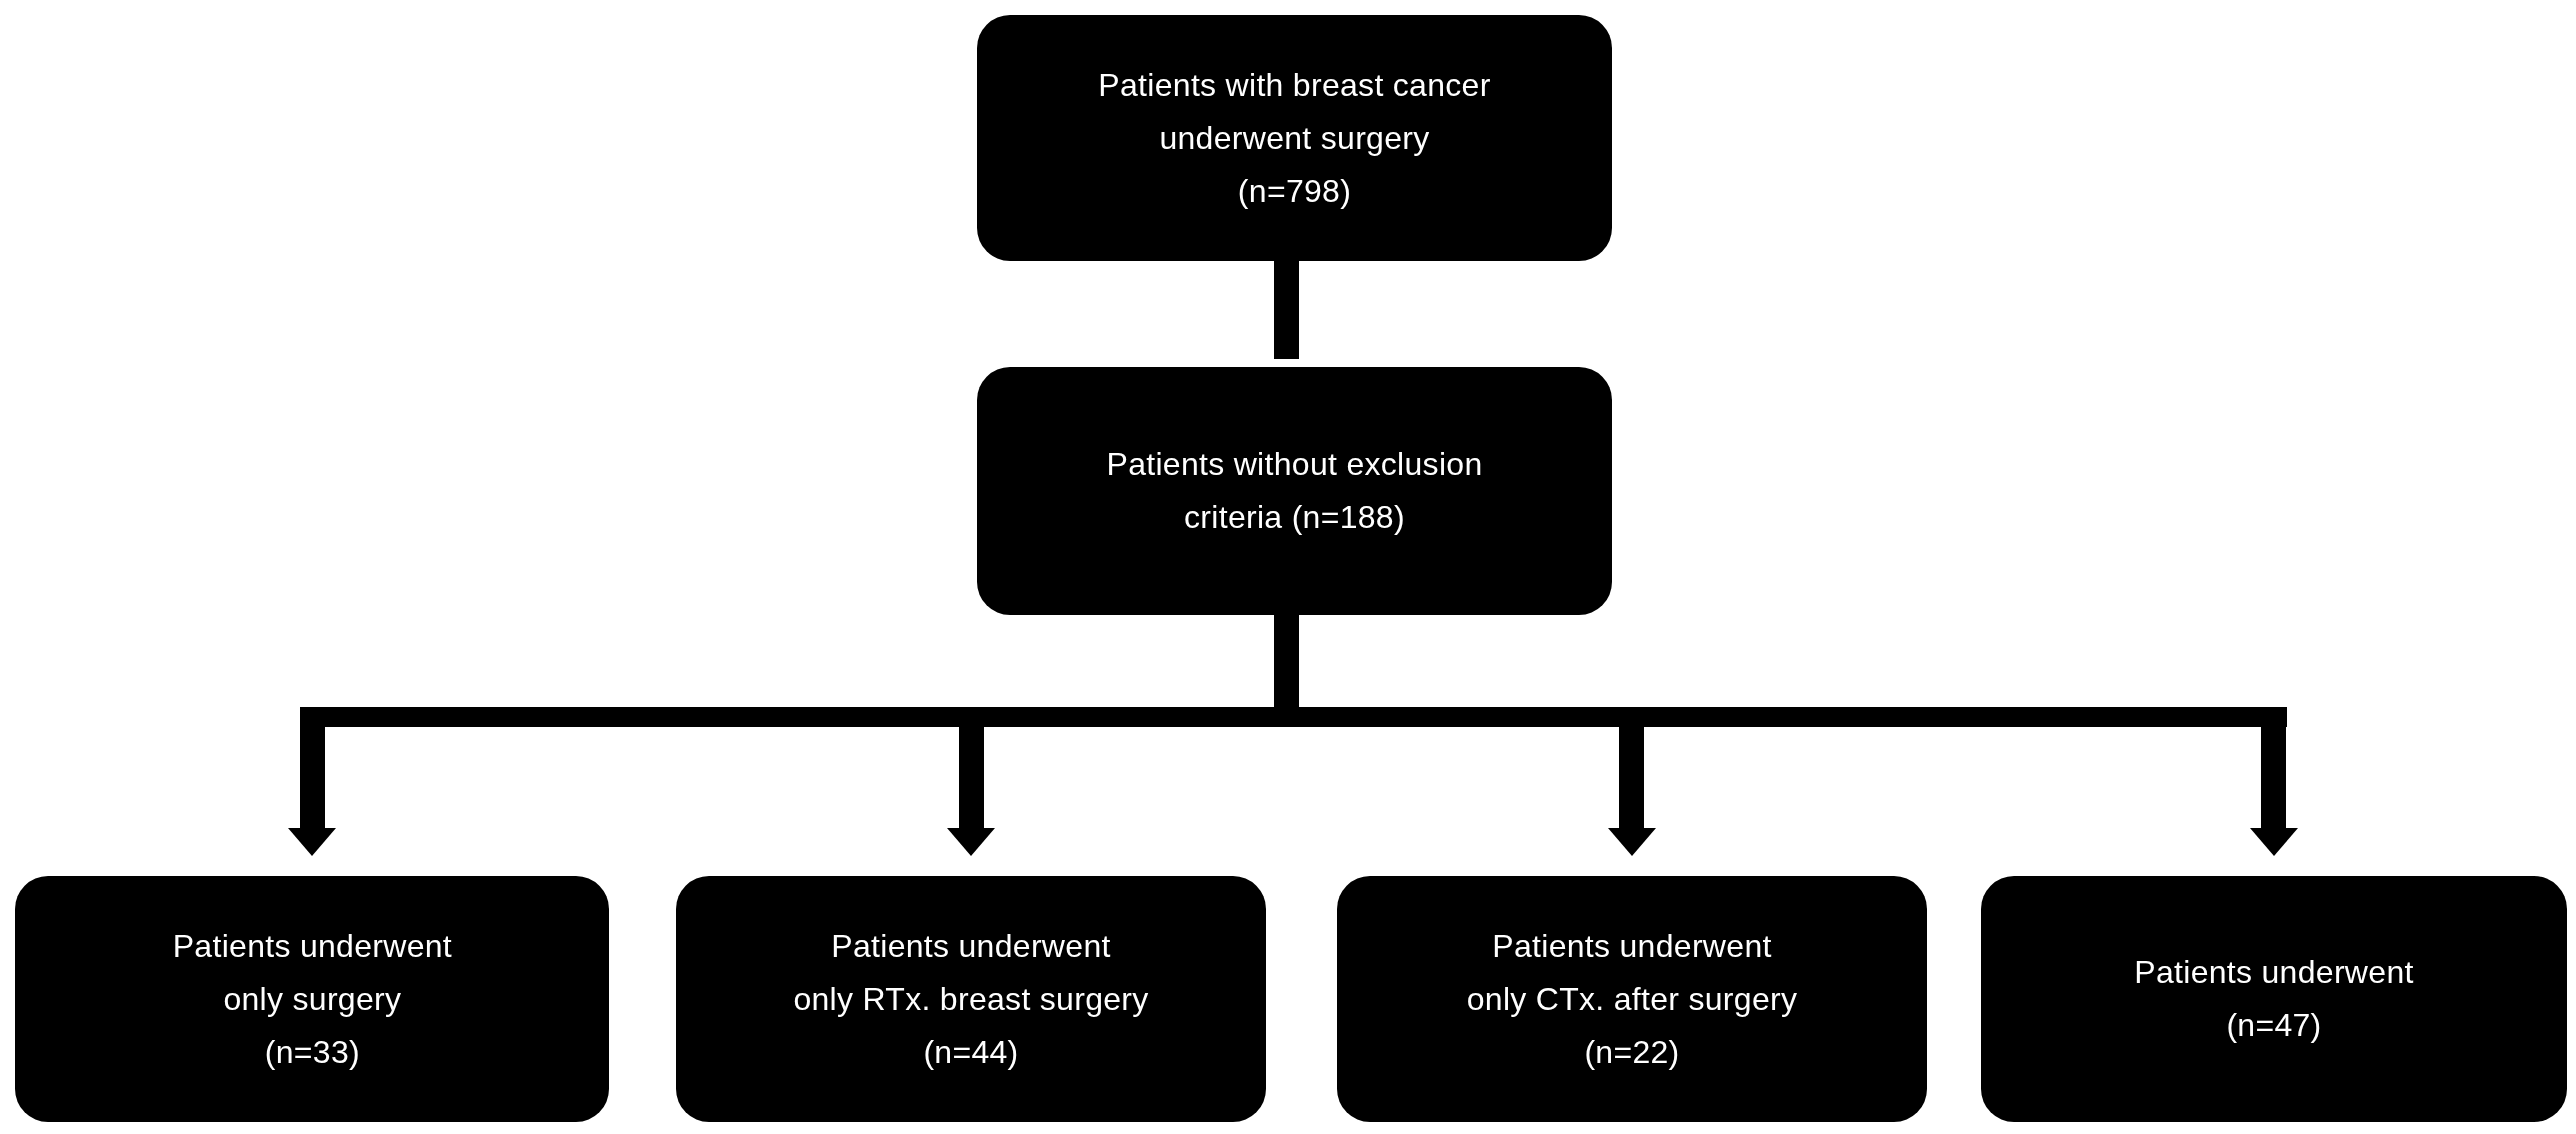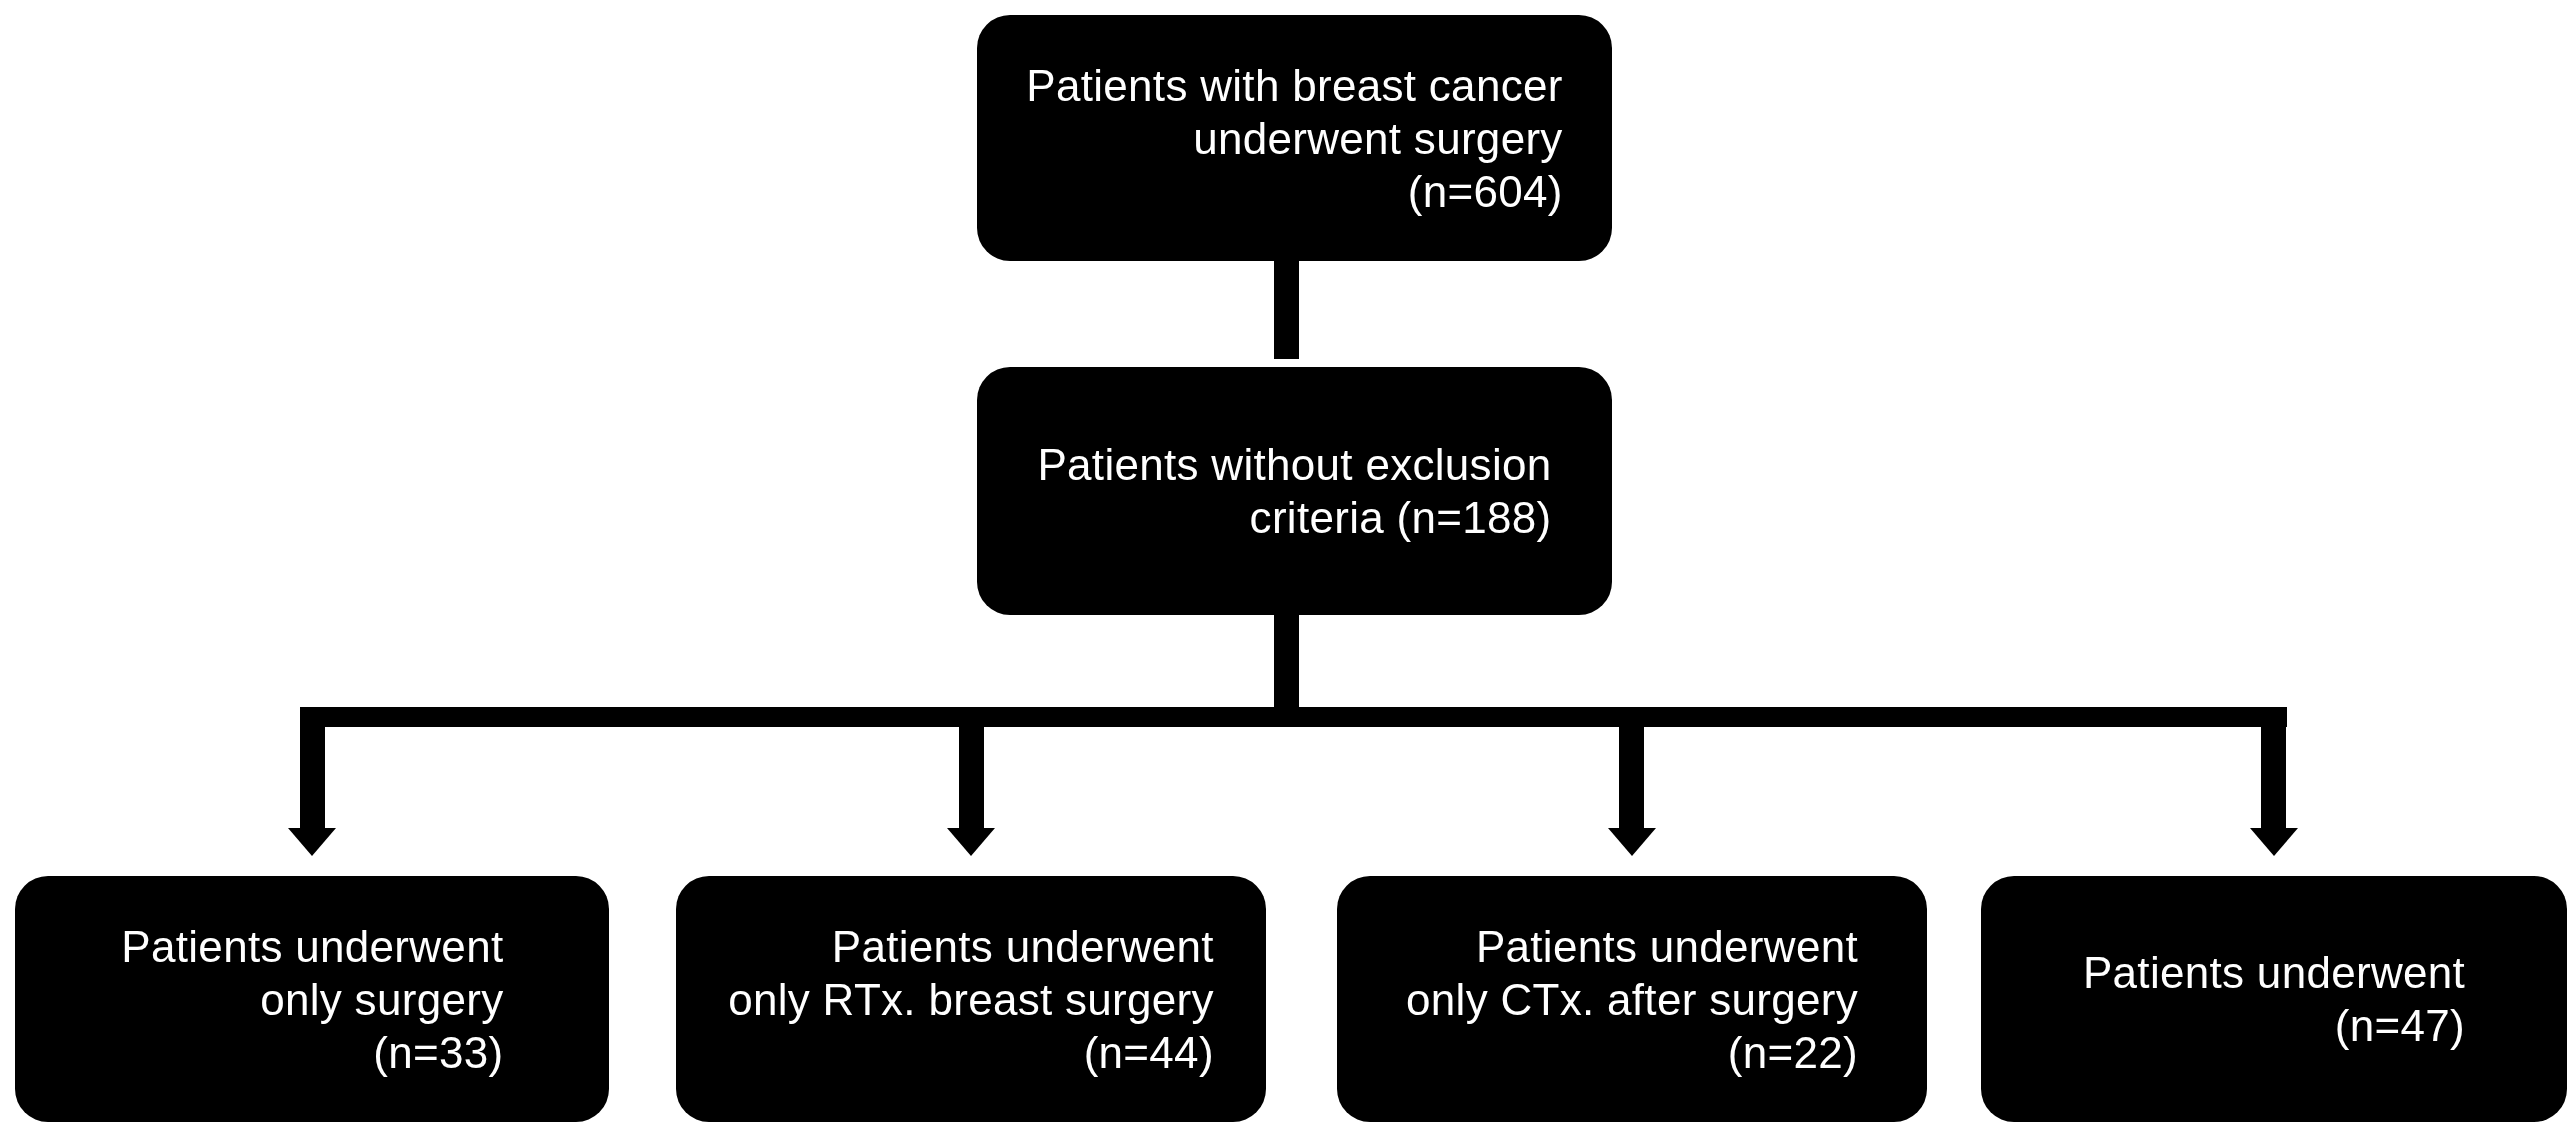--- a/index.html
+++ b/index.html
@@ -23,25 +23,24 @@
     position: absolute;
     background: #000000;
     border-radius: 33px;
     display: flex;
     align-items: center;
     justify-content: center;
     text-align: center;
   }
   .boxtext {
     color: #ffffff;
-    font-size: 44px;
+    font-size: 32px;
     line-height: 53px;
     font-weight: 400;
     letter-spacing: 0.3px;
-    text-align: right;
   }
   
   .vline {
     position: absolute;
     width: 25px;
     background: #000000;
   }
   .hbar {
     position: absolute;
     height: 20px;
@@ -79,21 +78,21 @@
 </style>
 </head>
 <body>
 
 <div class="figure">
 
   <div class="box" id="box-root">
     <div class="boxtext">
       <div>Patients with breast cancer</div>
       <div>underwent surgery</div>
-      <div>(n=604)</div>
+      <div>(n=798)</div>
     </div>
   </div>
 
   <div class="vline" id="conn-root"></div>
 
   <div class="box" id="box-eligible">
     <div class="boxtext">
       <div>Patients without exclusion</div>
       <div>criteria (n=188)</div>
     </div>

